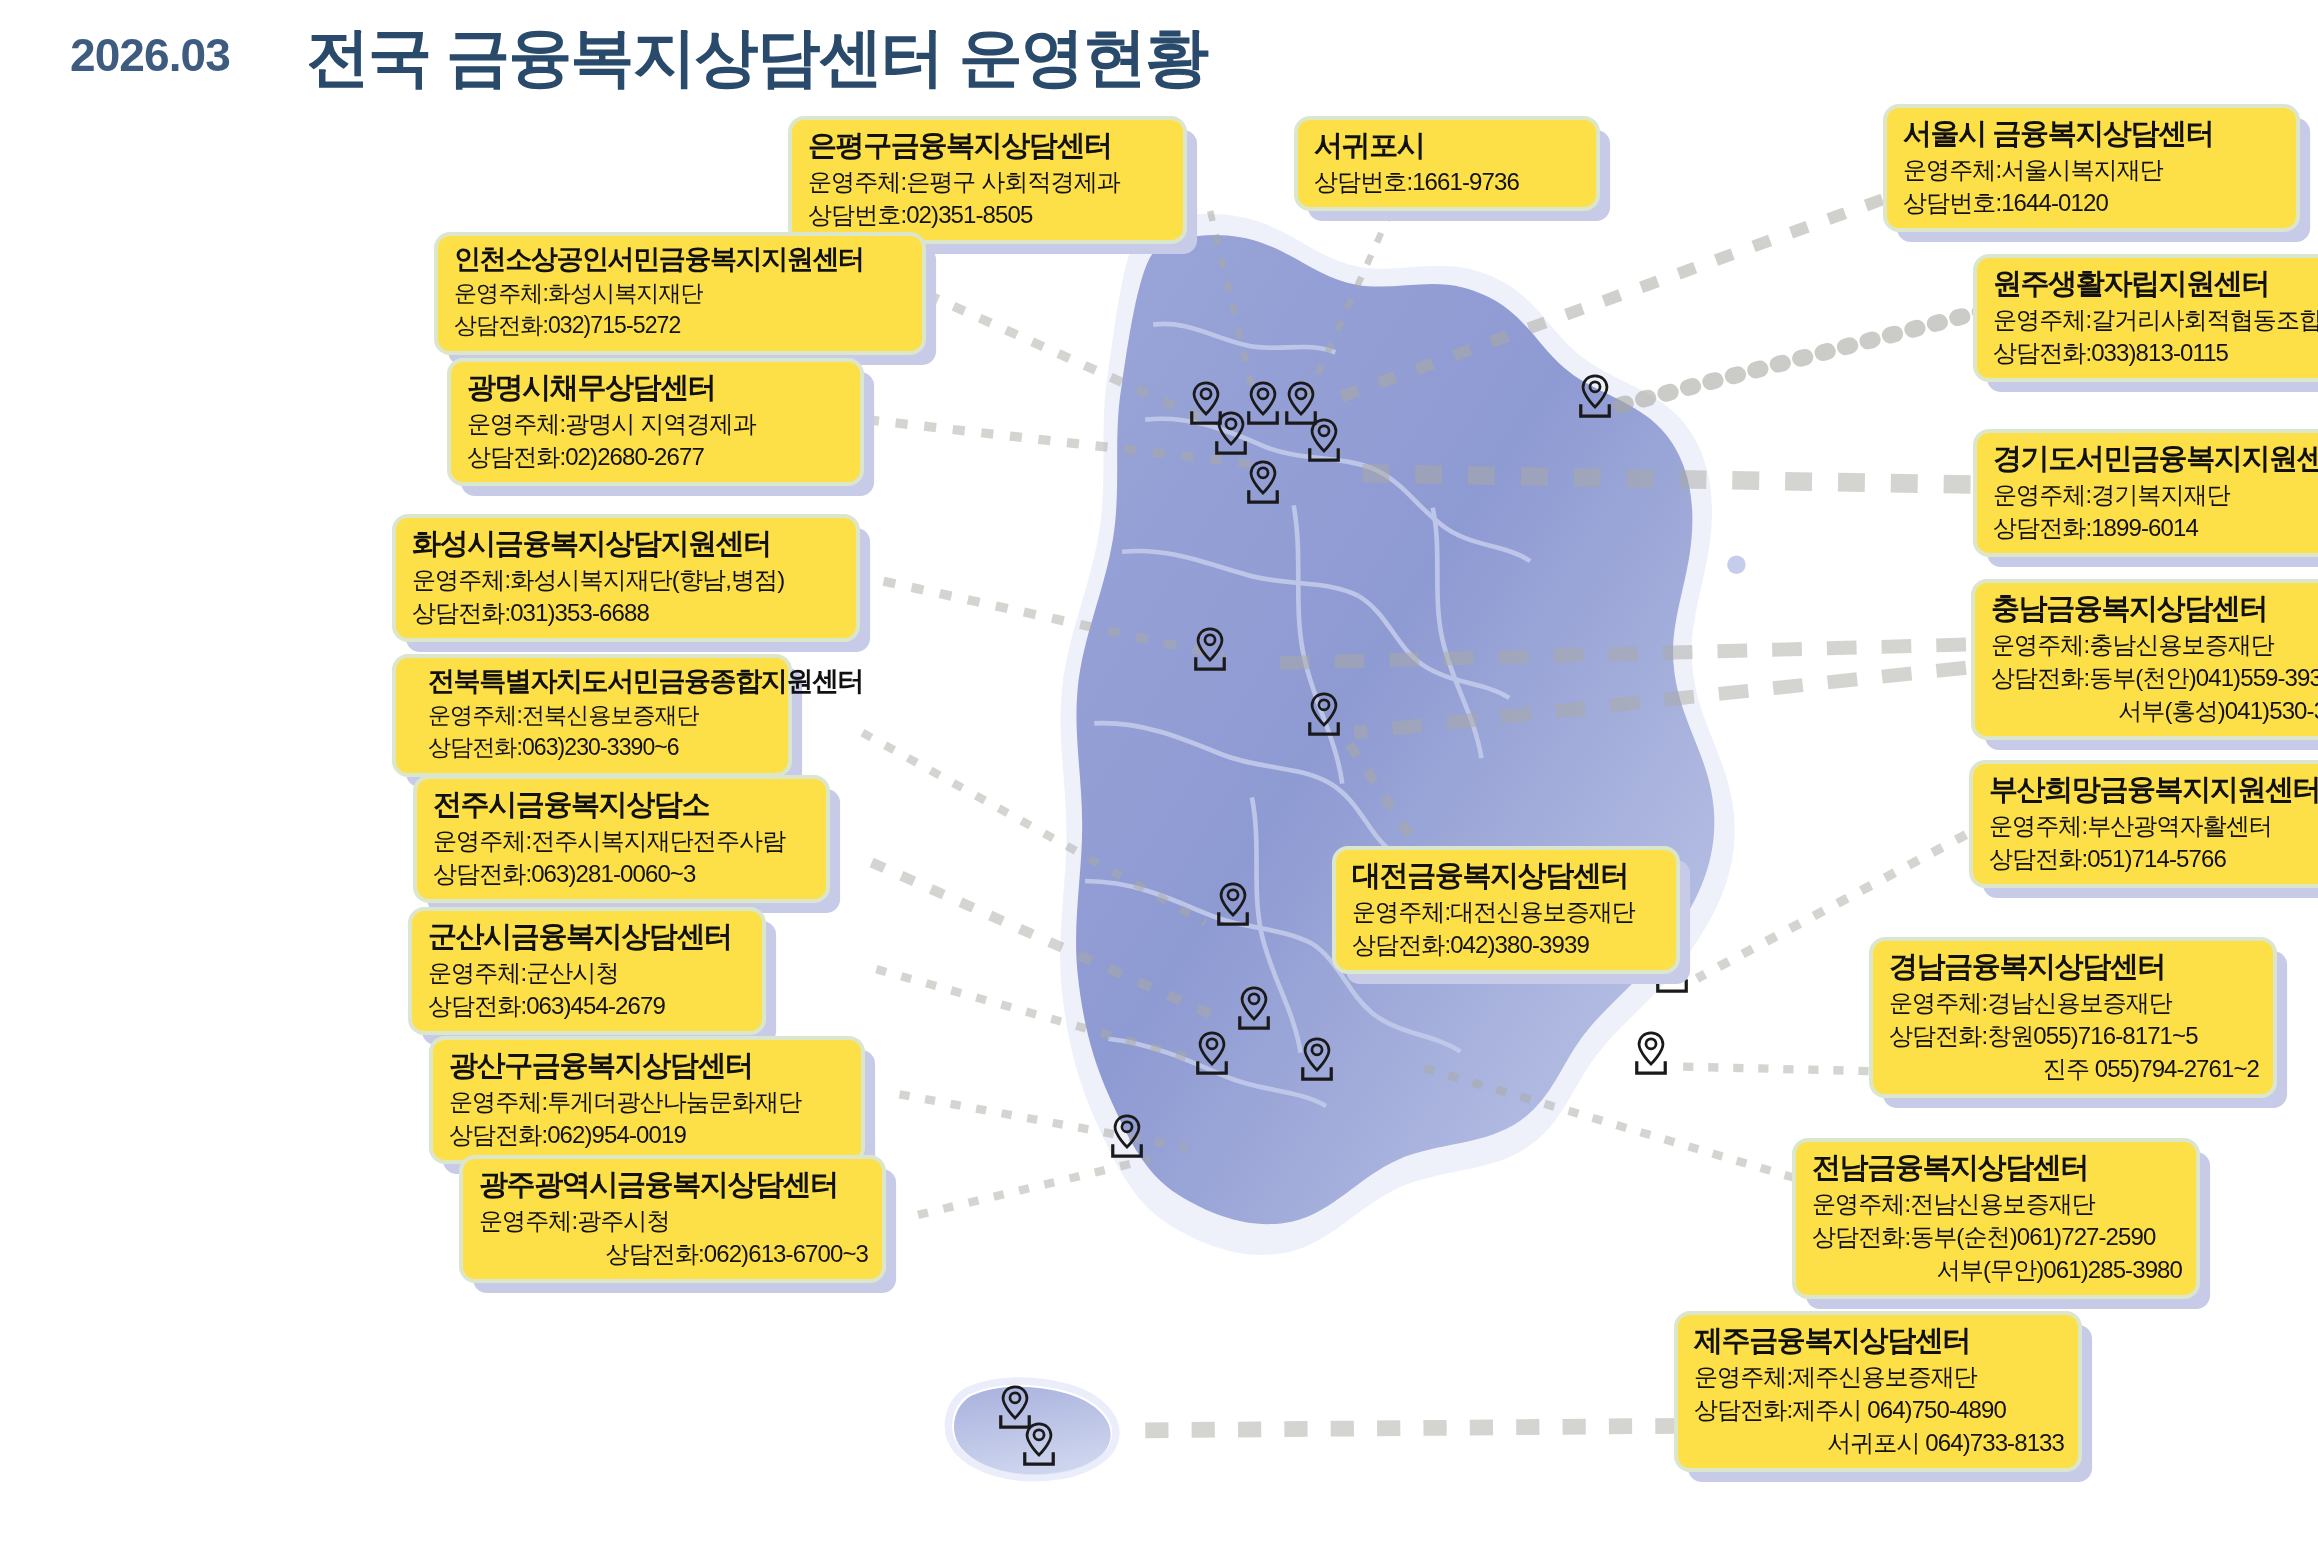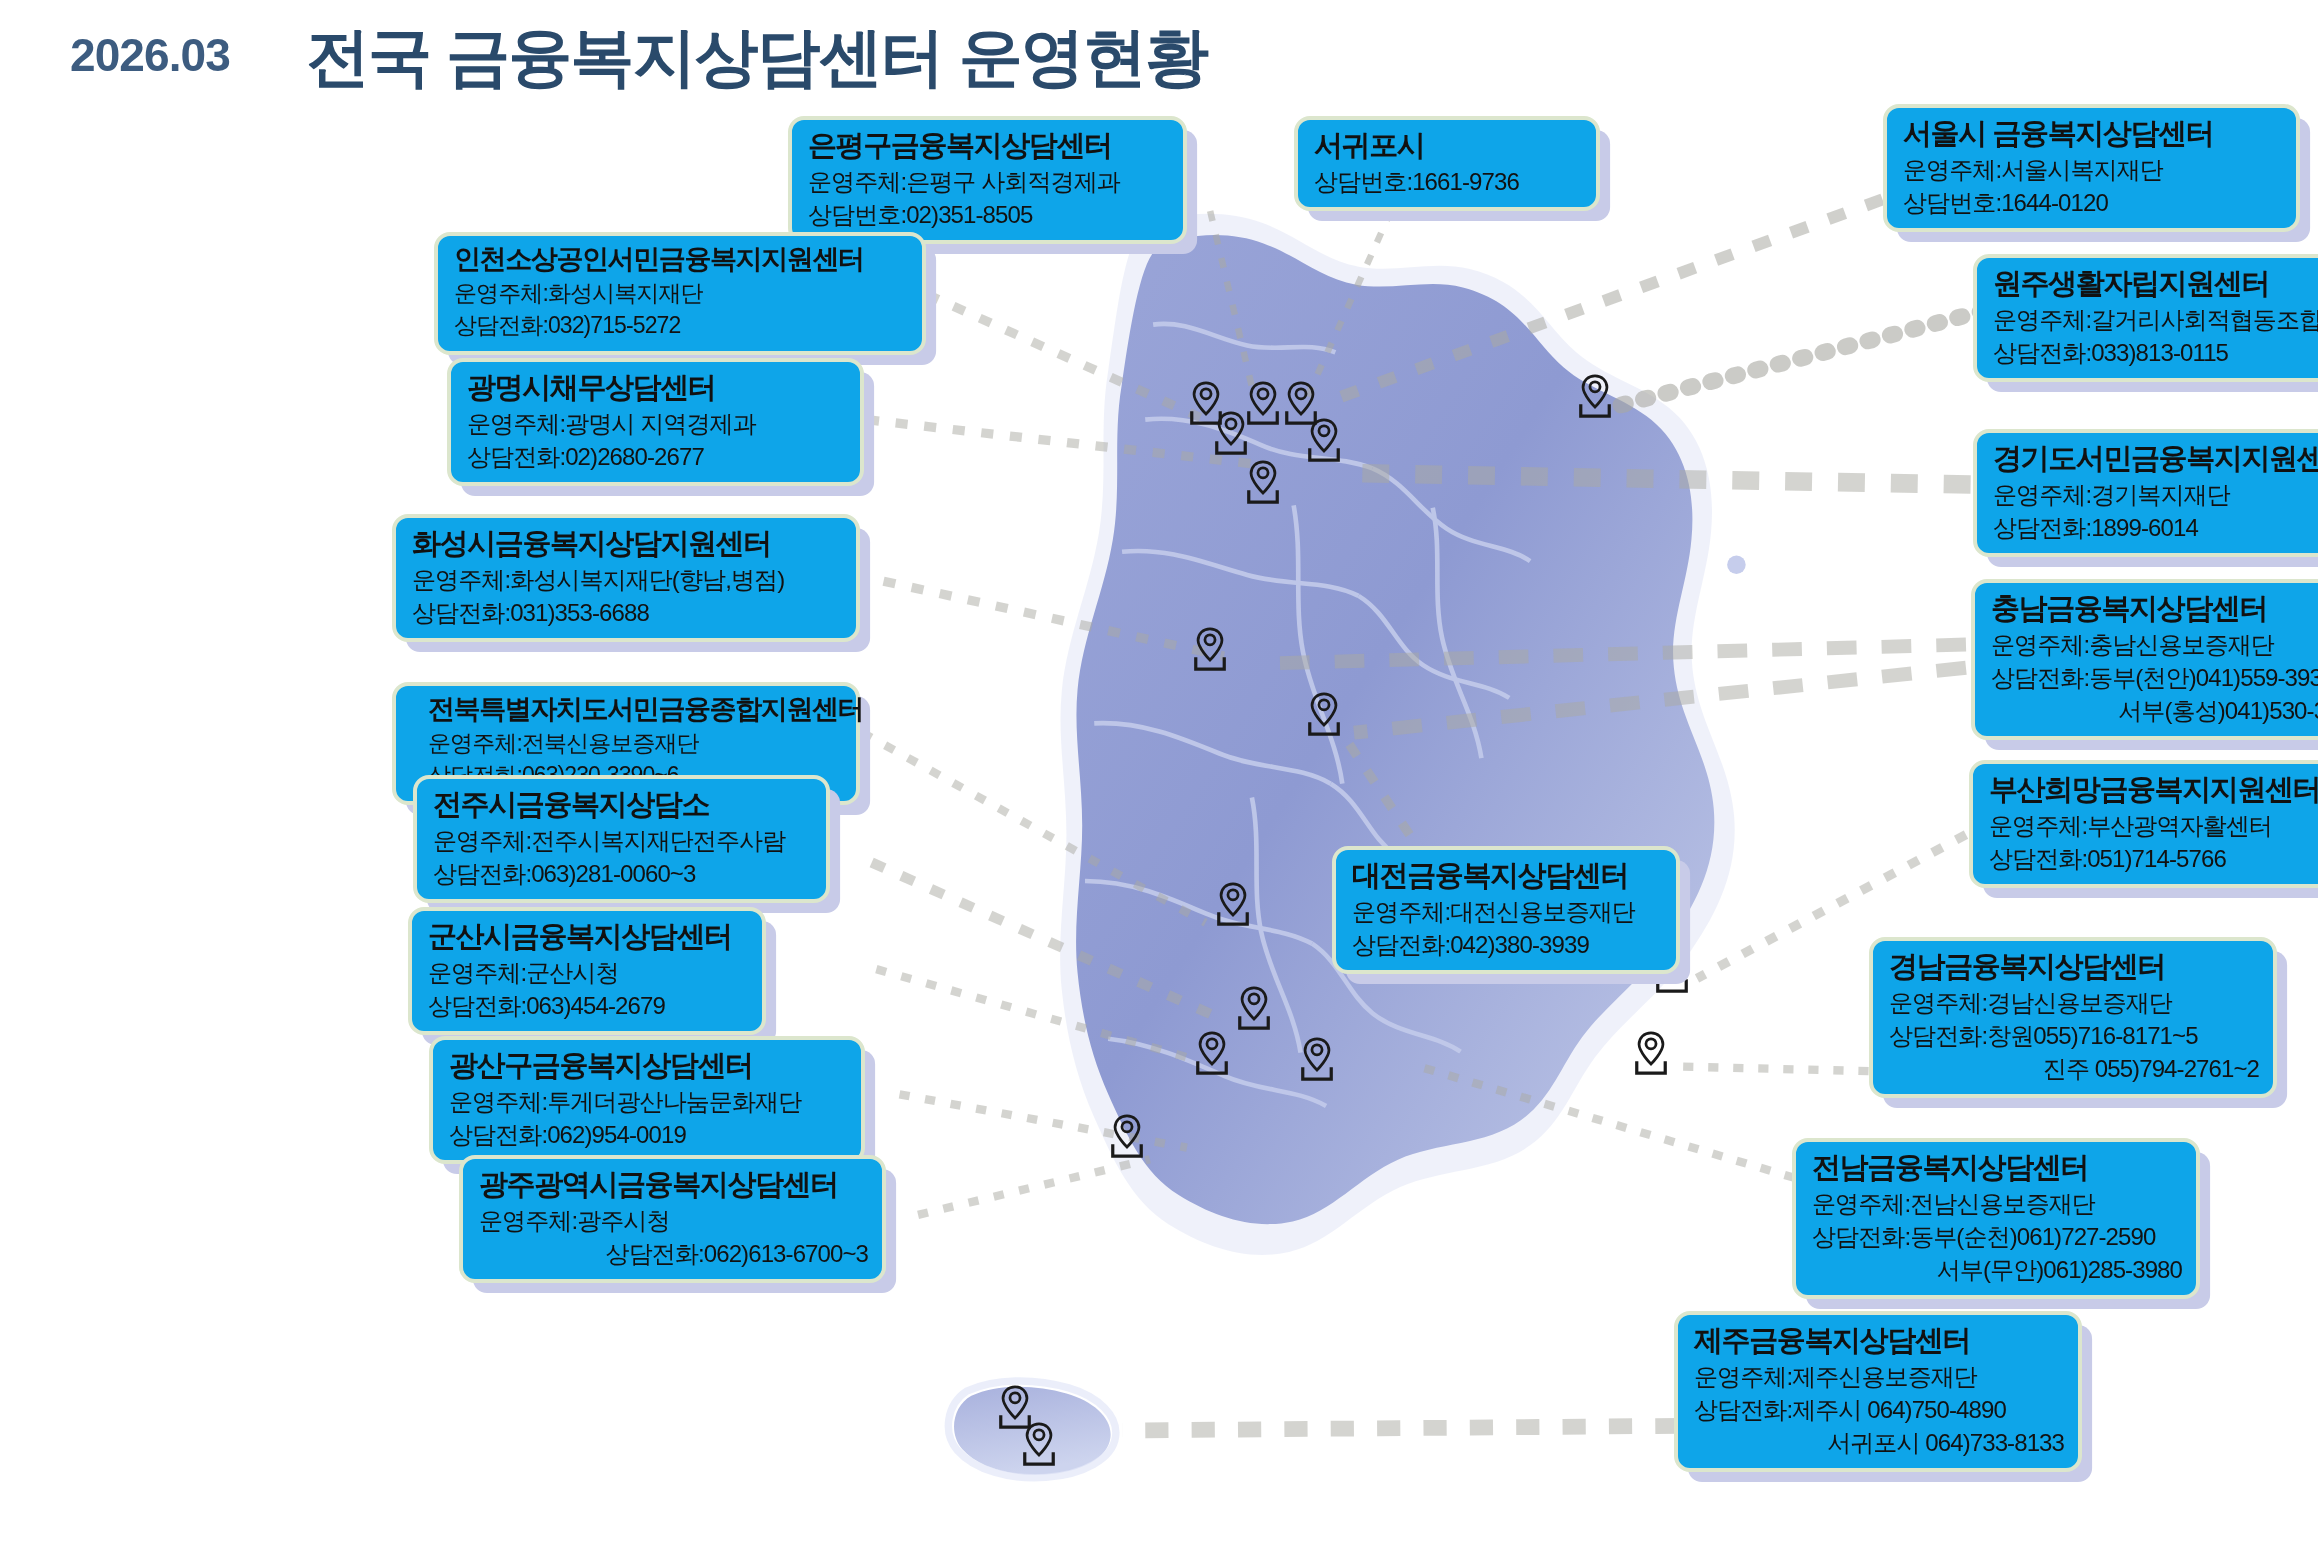--- a/index.html
+++ b/index.html
@@ -25,21 +25,21 @@
     letter-spacing:-1.9px;white-space:nowrap;
   }
 
   
   #map-layer{position:absolute;left:0;top:0;width:2782px;height:1565px;pointer-events:none;}
 
   
   .card{
     position:absolute;
     box-sizing:border-box;
-    background:#0ea5e9;
+    background:#fde047;
     border:4.2px solid #dce6cd;
     border-radius:16px;
     box-shadow:12px 12px 0 -1.9px #c8cbe8;
     padding:7.4px 14px 10.2px 16px;
   }
   .card .c-title{
     font-size:29px;font-weight:bold;color:#111;letter-spacing:-1.4px;
     white-space:nowrap;line-height:1.25;
   }
   .card .c-line{
@@ -345,21 +345,21 @@
     <div class="c-line">상담전화:031)353-6688</div>
   </div>
 
   <div class="card" style="left:1971px;top:579px;width:436px;">
     <div class="c-title">충남금융복지상담센터</div>
     <div class="c-line">운영주체:충남신용보증재단</div>
     <div class="c-line">상담전화:동부(천안)041)559-3931~4</div>
     <div class="c-line indent">서부(홍성)041)530-3876~7</div>
   </div>
 
-  <div class="card compact" style="left:392px;top:682px;width:468px;padding-left:32px;">
+  <div class="card compact" style="left:392px;top:654px;width:400px;padding-left:32px;">
     <div class="c-title">전북특별자치도서민금융종합지원센터</div>
     <div class="c-line">운영주체:전북신용보증재단</div>
     <div class="c-line">상담전화:063)230-3390~6</div>
   </div>
 
   <div class="card" style="left:1969px;top:760px;width:399px;">
     <div class="c-title">부산희망금융복지지원센터</div>
     <div class="c-line">운영주체:부산광역자활센터</div>
     <div class="c-line">상담전화:051)714-5766</div>
   </div>

